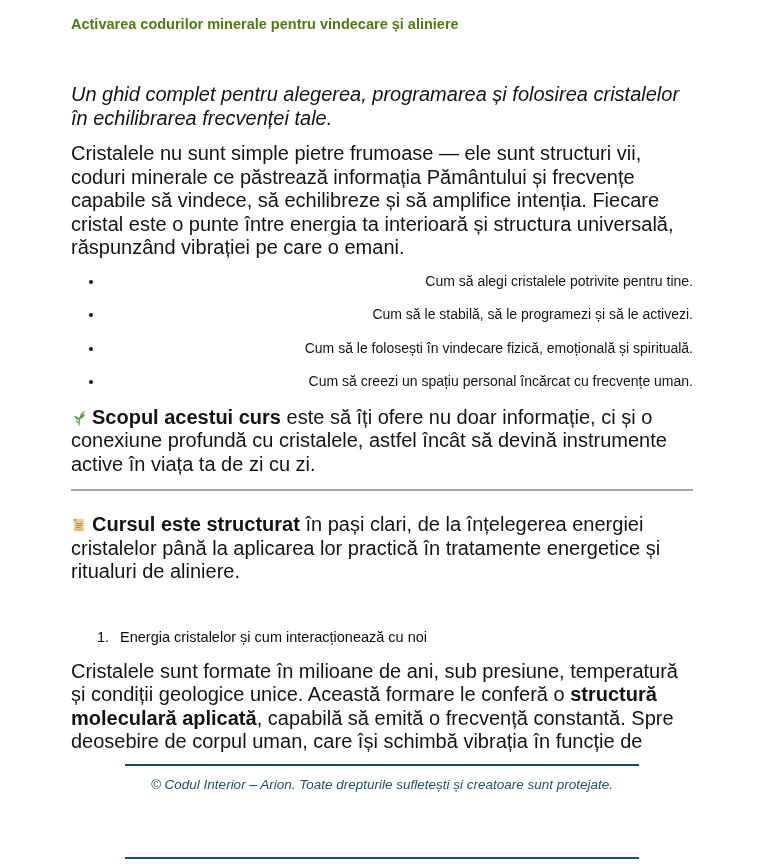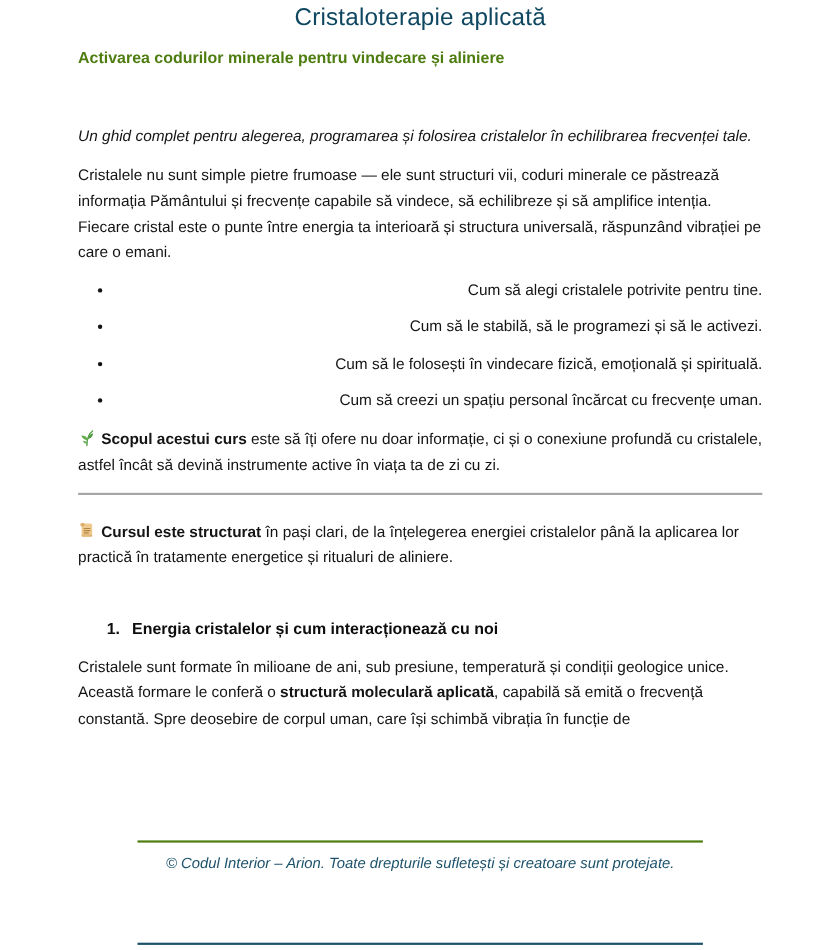--- a/index.html
+++ b/index.html
@@ -28,21 +28,21 @@
   }
   .doc-subtitle {
     margin: 16px 0 0;
     font-size: 14.5px; line-height: 17px;
     font-weight: 700;
     color: #4d7c0f;
   }
 
   p.body-text {
     margin: 12px 0 0;
-    font-size: 14px;
+    font-size: 20px;
     line-height: 23.5px;
   }
   .lead { font-style: italic; margin-top: 50px !important; }
 
   ul.bullets {
     margin: 10px 0 0;
     padding-left: 33px;
     font-size: 14px; line-height: 23.5px; text-align: right;
   }
   ul.bullets li {
@@ -55,40 +55,40 @@
     height: 2px;
     background: #a6a6a6;
     margin: 13px 0 0;
   }
   .after-divider { margin-top: 22px !important; }
 
   .numbered-heading {
     margin: 42px 0 0;
     padding-left: 26px;
     font-size: 14.5px; line-height: 22px;
-    font-weight: 700;
+    font-weight: 400;
     color: #0d0d0d;
   }
   .numbered-heading .num {
     display: inline-block;
     width: 23px;
   }
 
   .icon-emoji {
     display: inline-block;
     width: 16px; height: 16px;
     vertical-align: -2px;
     margin-right: 5px;
   }
 
   .footer {
     position: absolute;
     left: 125px; top: 764px;
     width: 514px;
-    border-top: 2px solid #4d7c0f;
+    border-top: 2px solid #0c4a6e;
     text-align: center;
     color: #1c516b;
     font-style: italic;
     font-size: 13.5px;
     line-height: 24px;
     padding-top: 7px;
   }
   .footer p { margin: 0; }
   .footer-bottom-rule {
     position: absolute;
@@ -97,21 +97,20 @@
     height: 2px;
     background: #1c516b;
   }
 </style>
 </head>
 <body>
 
 <div class="page">
   <div class="content">
 
-    <h1 class="doc-title">Cristaloterapie aplicată</h1>
 
     <h2 class="doc-subtitle">Activarea codurilor minerale pentru vindecare și aliniere</h2>
 
     <p class="body-text lead">Un ghid complet pentru alegerea, programarea și folosirea cristalelor în echilibrarea frecvenței tale.</p>
 
     <p class="body-text">Cristalele nu sunt simple pietre frumoase — ele sunt structuri vii, coduri minerale ce păstrează informația Pământului și frecvențe capabile să vindece, să echilibreze și să amplifice intenția. Fiecare cristal este o punte între energia ta interioară și structura universală, răspunzând vibrației pe care o emani.</p>
 
 
     <ul class="bullets">
       <li>Cum să alegi cristalele potrivite pentru tine.</li>

